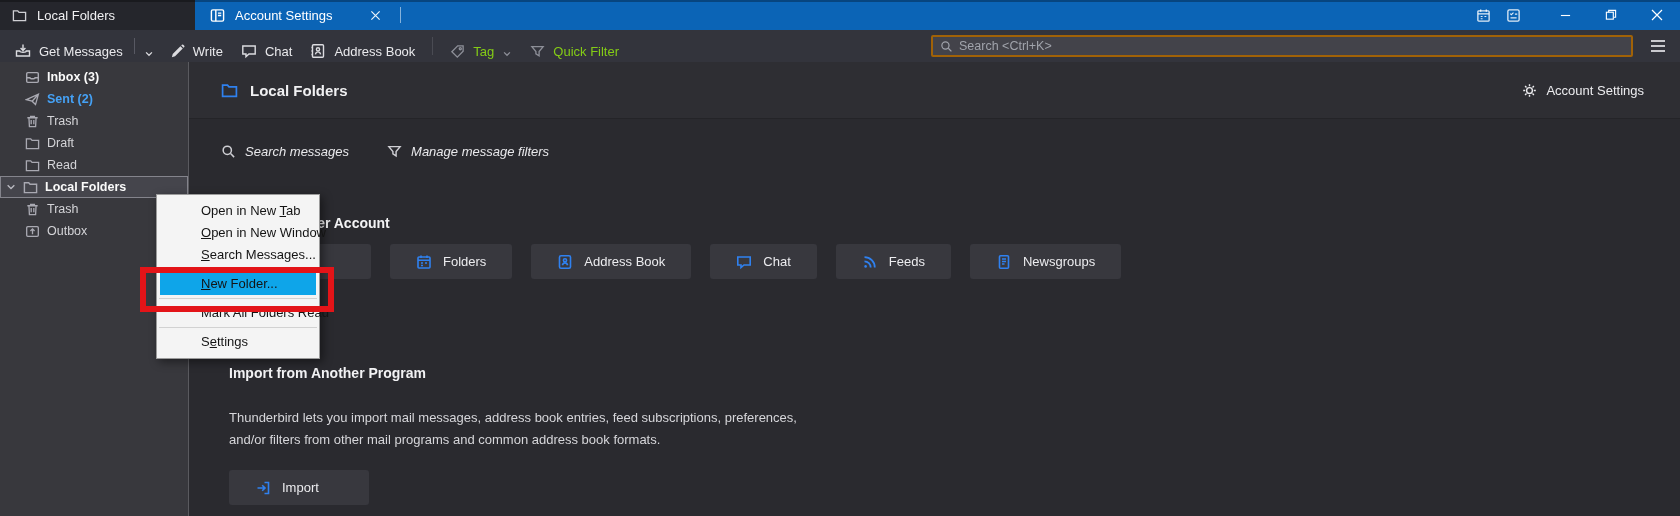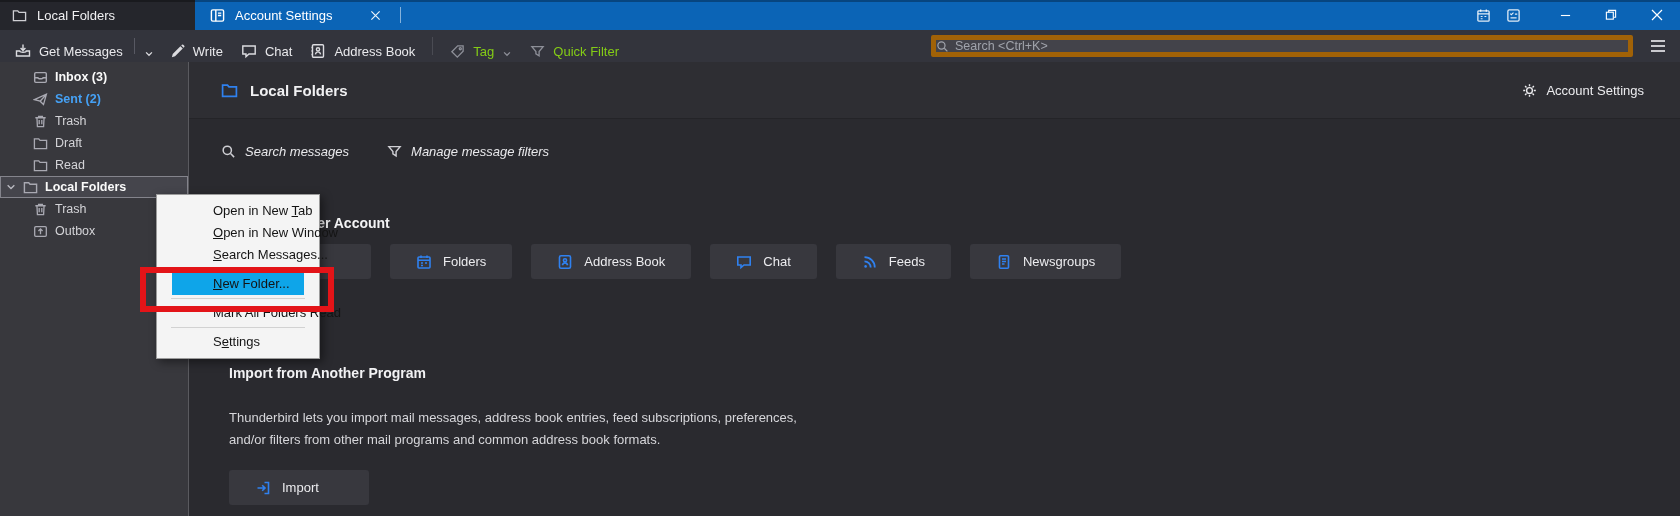--- a/index.html
+++ b/index.html
@@ -19,29 +19,29 @@
   .win-controls { position:absolute; right:0; top:0; height:30px; display:flex; }
   .win-btn { width:46px; height:30px; display:flex; align-items:center; justify-content:center; color:#fff; }
 
   
   .toolbar { position:relative; height:32px; background:#33343c; display:flex; align-items:center; padding-left:6px; font-size:13px; color:#e9e9ec; }
   .tbtn { display:flex; align-items:flex-end; gap:8px; padding:0 9px; height:26px; }
   .tbtn .lbl { white-space:nowrap; }
   .split-sep { width:1px; height:16px; background:#585963; margin:0 2px; }
   .group-sep { width:1px; height:18px; background:#4a4b53; margin:0 8px; }
   .dim { color:#84cc16; }
-  .searchbox { position:absolute; left:931px; top:5px; width:702px; height:22px; background:#43434a; border:5px solid #a16207; border-radius:2px; display:flex; align-items:center; padding-left:0; gap:6px; }
+  .searchbox { position:absolute; left:931px; top:5px; width:702px; height:22px; background:#43434a; border:2px solid #a16207; border-radius:2px; display:flex; align-items:center; padding-left:7px; gap:6px; }
   .searchbox input { background:transparent; border:none; outline:none; color:#dcdce0; font-size:12.5px; width:640px; font-family:"Liberation Sans",sans-serif; }
   .searchbox input::placeholder { color:#a0a3ab; }
   .hamburger { position:absolute; left:1644px; top:4px; width:28px; height:24px; display:flex; align-items:center; justify-content:center; color:#c9c9ce; }
 
   
   .content { display:flex; height:454px; }
   .sidebar { width:188px; background:#38383d; padding-top:4px; font-size:12.5px; color:#d4d4d8; position:relative; z-index:1; }
-  .srow { height:22px; display:flex; align-items:center; gap:7px; padding-left:33px; white-space:nowrap; }
+  .srow { height:22px; display:flex; align-items:center; gap:7px; padding-left:25px; white-space:nowrap; }
   .srow.toplevel { padding-left:6px; }
   .srow .chev { color:#b9b9c0; }
   .srow .ficon { color:#a9a9b2; flex:0 0 auto; }
   .srow.sel { background:#45454c; box-shadow:inset 0 0 0 1px #84848c; }
   .blue { color:#45a1f5; }
   .bold { font-weight:bold; }
   .acct { font-size:12px; letter-spacing:-0.2px; }
   .white { color:#fafafa; }
   .lf-icon { color:#d0d0d5; }
   .splitter { width:1px; background:#5a5a5f; }
@@ -62,21 +62,21 @@
   .card-row { margin-top:13px; display:flex; gap:19px; }
   .card-btn { height:35px; background:#38383e; border-radius:3px; display:flex; align-items:center; gap:11px; padding:0 26px; font-size:13px; color:#ececef; white-space:nowrap; }
   .card-btn .cicon { color:#2f81f0; }
   .card-hidden { width:142px; padding:0; }
 
   .imp-heading { margin-top:86px; font-size:14px; font-weight:bold; color:#f2f2f4; }
   .imp-text { margin-top:26px; font-size:13px; line-height:21.5px; color:#d6d6da; }
   .imp-btn { margin-top:20px; width:140px; }
 
   
-  .ctxmenu { position:absolute; left:156px; top:194px; width:164px; background:#f4f4f4; border:1px solid #9b9b9b; box-shadow:3px 3px 9px rgba(0,0,0,.45); padding:5px 12px; z-index:50; font-size:13px; color:#141414; }
+  .ctxmenu { position:absolute; left:156px; top:194px; width:164px; background:#f4f4f4; border:1px solid #9b9b9b; box-shadow:3px 3px 9px rgba(0,0,0,.45); padding:5px 0; z-index:50; font-size:13px; color:#141414; }
   .mi { height:22px; line-height:22px; padding-left:44px; white-space:nowrap; }
   .mi.hl { background:#0ea5e9; margin:0 3px; padding-left:41px; }
   .msep { height:1px; background:#d2d2d2; margin:3px 2px; }
 
   
   .anno { position:absolute; left:140px; top:267px; width:194px; height:45px; border:6px solid #e31418; z-index:60; pointer-events:none; }
 </style>
 </head>
 <body>
 

